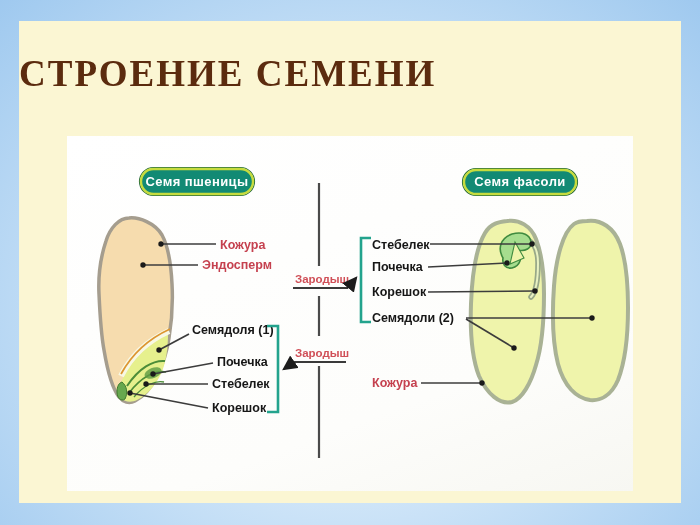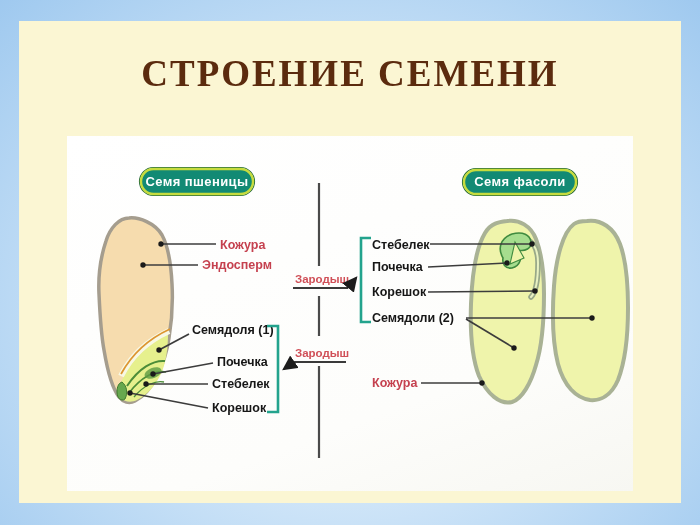--- a/index.html
+++ b/index.html
@@ -7,21 +7,21 @@
     width:700px;height:525px;position:relative;overflow:hidden;
     background:radial-gradient(ellipse at 50% 58%, #eef6fe 0%, #cfe5f8 45%, #9fc9ef 100%);
     font-family:"Liberation Sans", sans-serif;
   }
   .slide-card{
     position:absolute;left:19px;top:21px;width:662px;height:482px;
     background:#fbf6d3;
   }
   .slide-title{
     position:absolute;left:0;top:31px;width:100%;
-    text-align:center;
+    text-align:left;
     font-family:"Liberation Serif", serif;
     font-weight:bold;font-size:37px;letter-spacing:2px;
     color:#5b2b0e;
   }
   .diagram-panel{
     position:absolute;left:48px;top:115px;width:566px;height:355px;
     background:linear-gradient(160deg,#ffffff 0%,#fdfdfb 70%,#f7f7f2 100%);
   }
   svg text{font-weight:bold;}
   .lbl{font-size:12.5px;}

